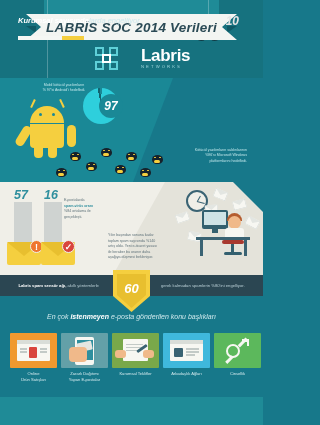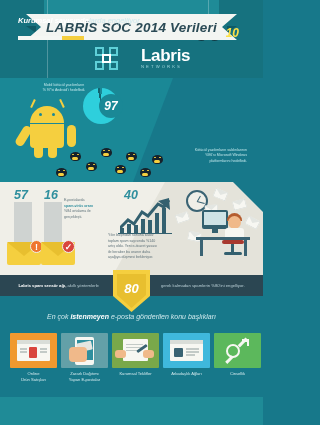--- a/index.html
+++ b/index.html
@@ -263,22 +263,22 @@
   .ic-venus .cross { position:absolute; left:2px; top:16px; width:2.5px; height:9px; background:#f7f7f2; transform:rotate(45deg); }
 
   
   .footer { position:absolute; left:0; top:390px; width:263px; height:35px; background:#17788a; }
   .footer-bar { position:absolute; left:0; top:7px; width:263px; height:28px; background:#1f8b97; }
   .footer-txt {
     position:absolute; left:18px; top:16px; font-size:7.5px; font-style:italic; color:#cfe9ed;
   }
   .footer-txt b { color:#fff; }
   .footer-num {
-    position:absolute; right:24px; top:26px; font-size:12px; font-style:italic;
-    font-weight:bold; color:#fde047;
+    position:absolute; right:24px; top:14px; font-size:12px; font-style:italic;
+    font-weight:bold; color:#e5e5e5;
   }
   .footer-tab { position:absolute; left:18px; top:36px; width:44px; height:4px; background:#f5f7f4; }
   .footer-tab2 { position:absolute; left:62px; top:36px; width:22px; height:4px; background:#f5cf3f; }
 </style>
 </head>
 <body>
 
 <div id="page">
 
   <div class="header stripes">
@@ -434,35 +434,20 @@
     </div>
   <div class="badge ok" style="left:62px; top:240px;">✓</div>
 
   <div class="body-txt" style="left:64px; top:198px; width:40px;">
     <div>E-postalarda</div>
     <div><b>spam-virüs oranı</b></div>
     <div>%84 ortalama ile</div>
     <div>gerçekleşti.</div>
   </div>
 
-  <div class="chart">
-    <div class="chart-num">40</div>
-    <div class="axis"></div>
-    <div class="bar" style="left:2px;  height:6px;"></div>
-    <div class="bar" style="left:9px;  height:10px;"></div>
-    <div class="bar" style="left:16px; height:9px;"></div>
-    <div class="bar" style="left:23px; height:15px;"></div>
-    <div class="bar" style="left:30px; height:14px;"></div>
-    <div class="bar" style="left:37px; height:21px;"></div>
-    <div class="bar" style="left:44px; height:26px;"></div>
-    <svg class="arrow-line" viewBox="0 0 50 34">
-      <polyline points="0,30 8,22 14,26 22,14 28,18 38,6 44,9 49,2" fill="none" stroke="#33606f" stroke-width="3"></polyline>
-      <polygon points="49,0 50,12 38,3" fill="#33606f"></polygon>
-    </svg>
-  </div>
 
   <div class="body-txt" style="left:108px; top:233px; width:58px;">
     <div>Yılın başından sonuna kadar</div>
     <div>toplam spam sayısında %140</div>
     <div>artış oldu. Yeni e-ticaret yasası</div>
     <div>ile beraber bu oranın daha</div>
     <div>aşağıya düşmesi bekleniyor.</div>
   </div>
 
   <div class="clock">
@@ -498,21 +483,21 @@
   <div class="sensor">
     <div class="sensor-txt">
       <b>Labris spam sensör ağı,</b><span> akıllı yöntemlerle</span>
     </div>
     <div style="width:62px;"></div>
     <div class="sensor-txt">gerek kalmadan spamlerin %80'ini engelliyor.</div>
   </div>
 
   <div class="shield">
     <div class="inner">
-      <span class="val">80</span>
+      <span class="val">60</span>
     </div>
   </div>
 
   <div class="sec3 stripes">
     <div class="sec3-title">
       <span>En çok </span><b>istenmeyen</b><span> e-posta gönderilen konu başlıkları</span>
     </div>
   </div>
 
   <div class="cards">

